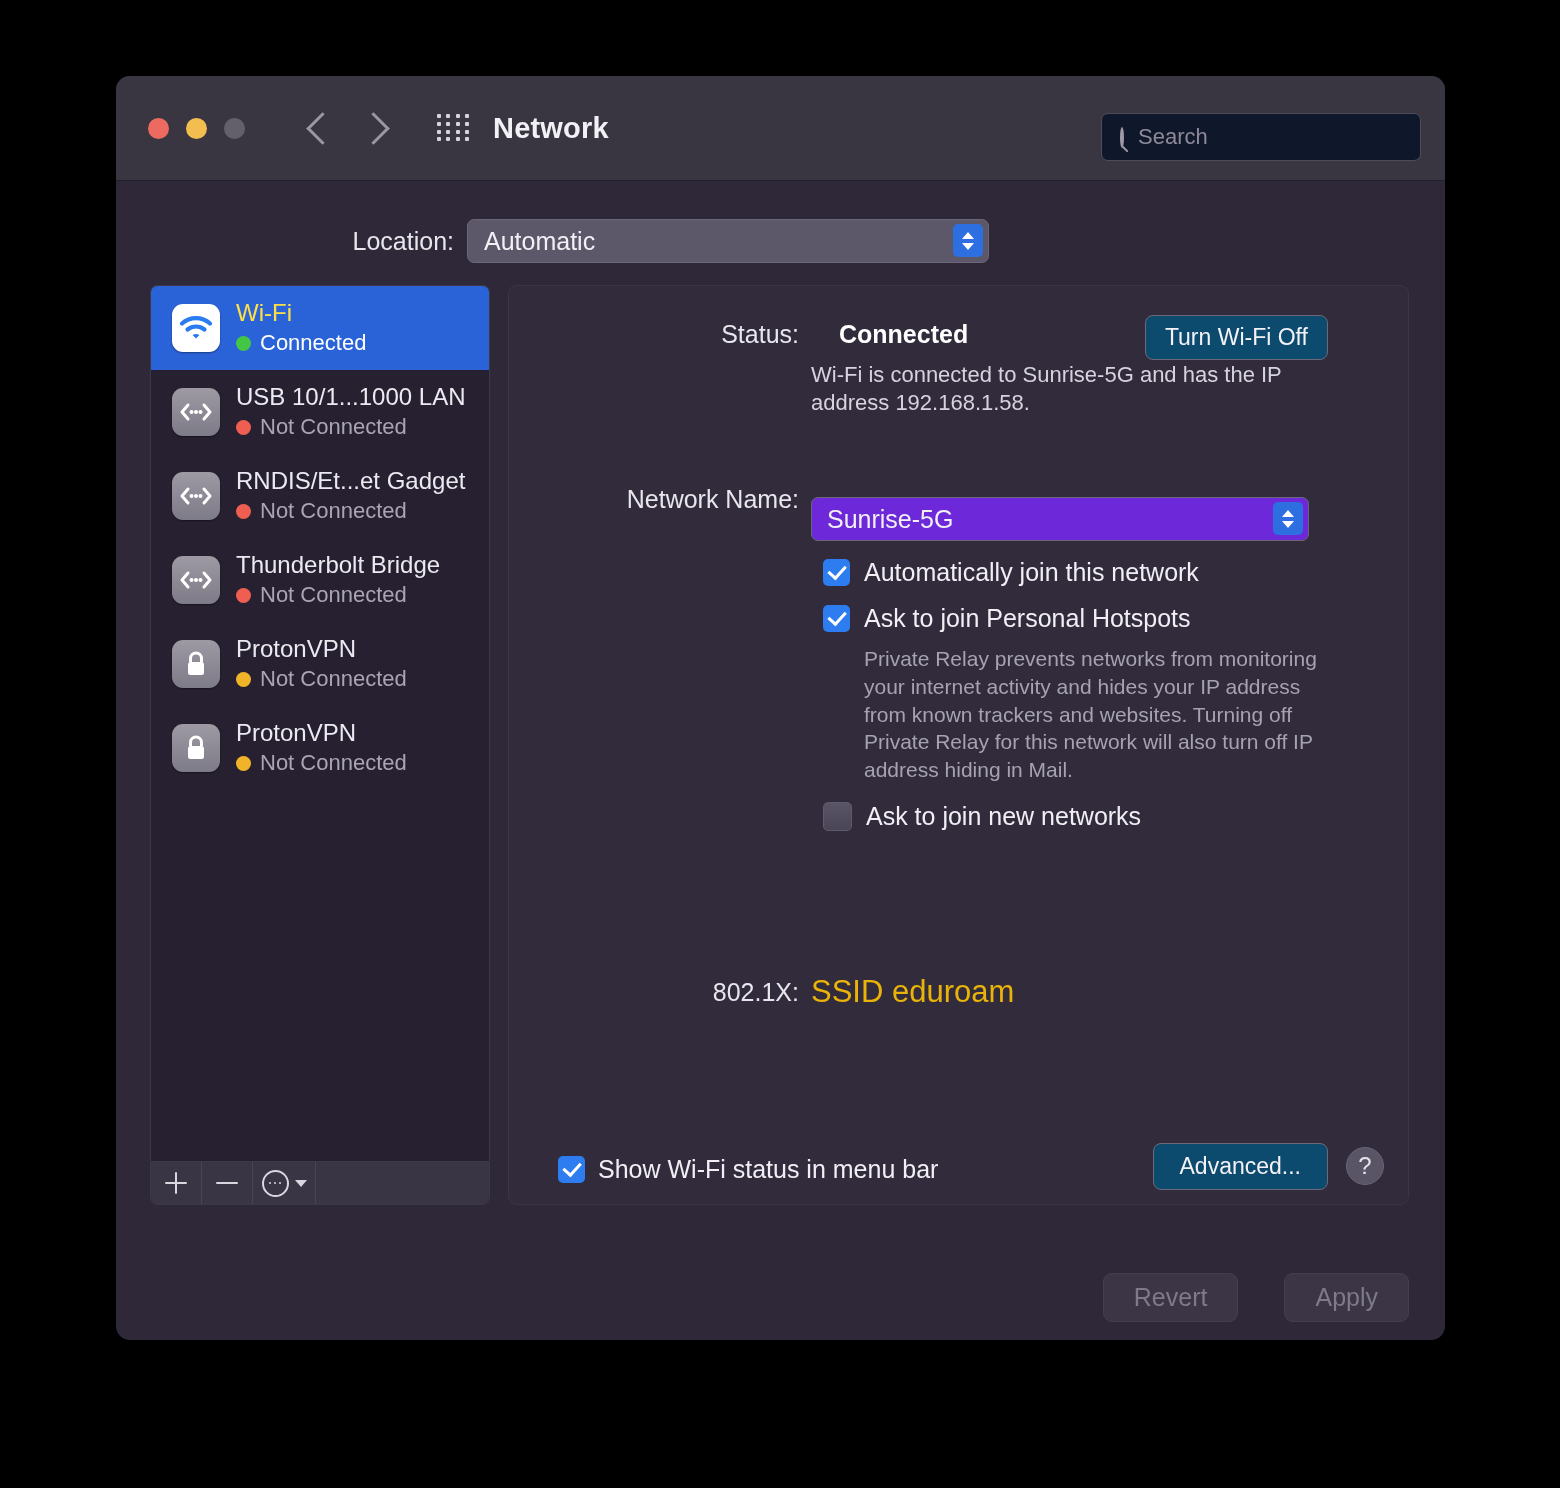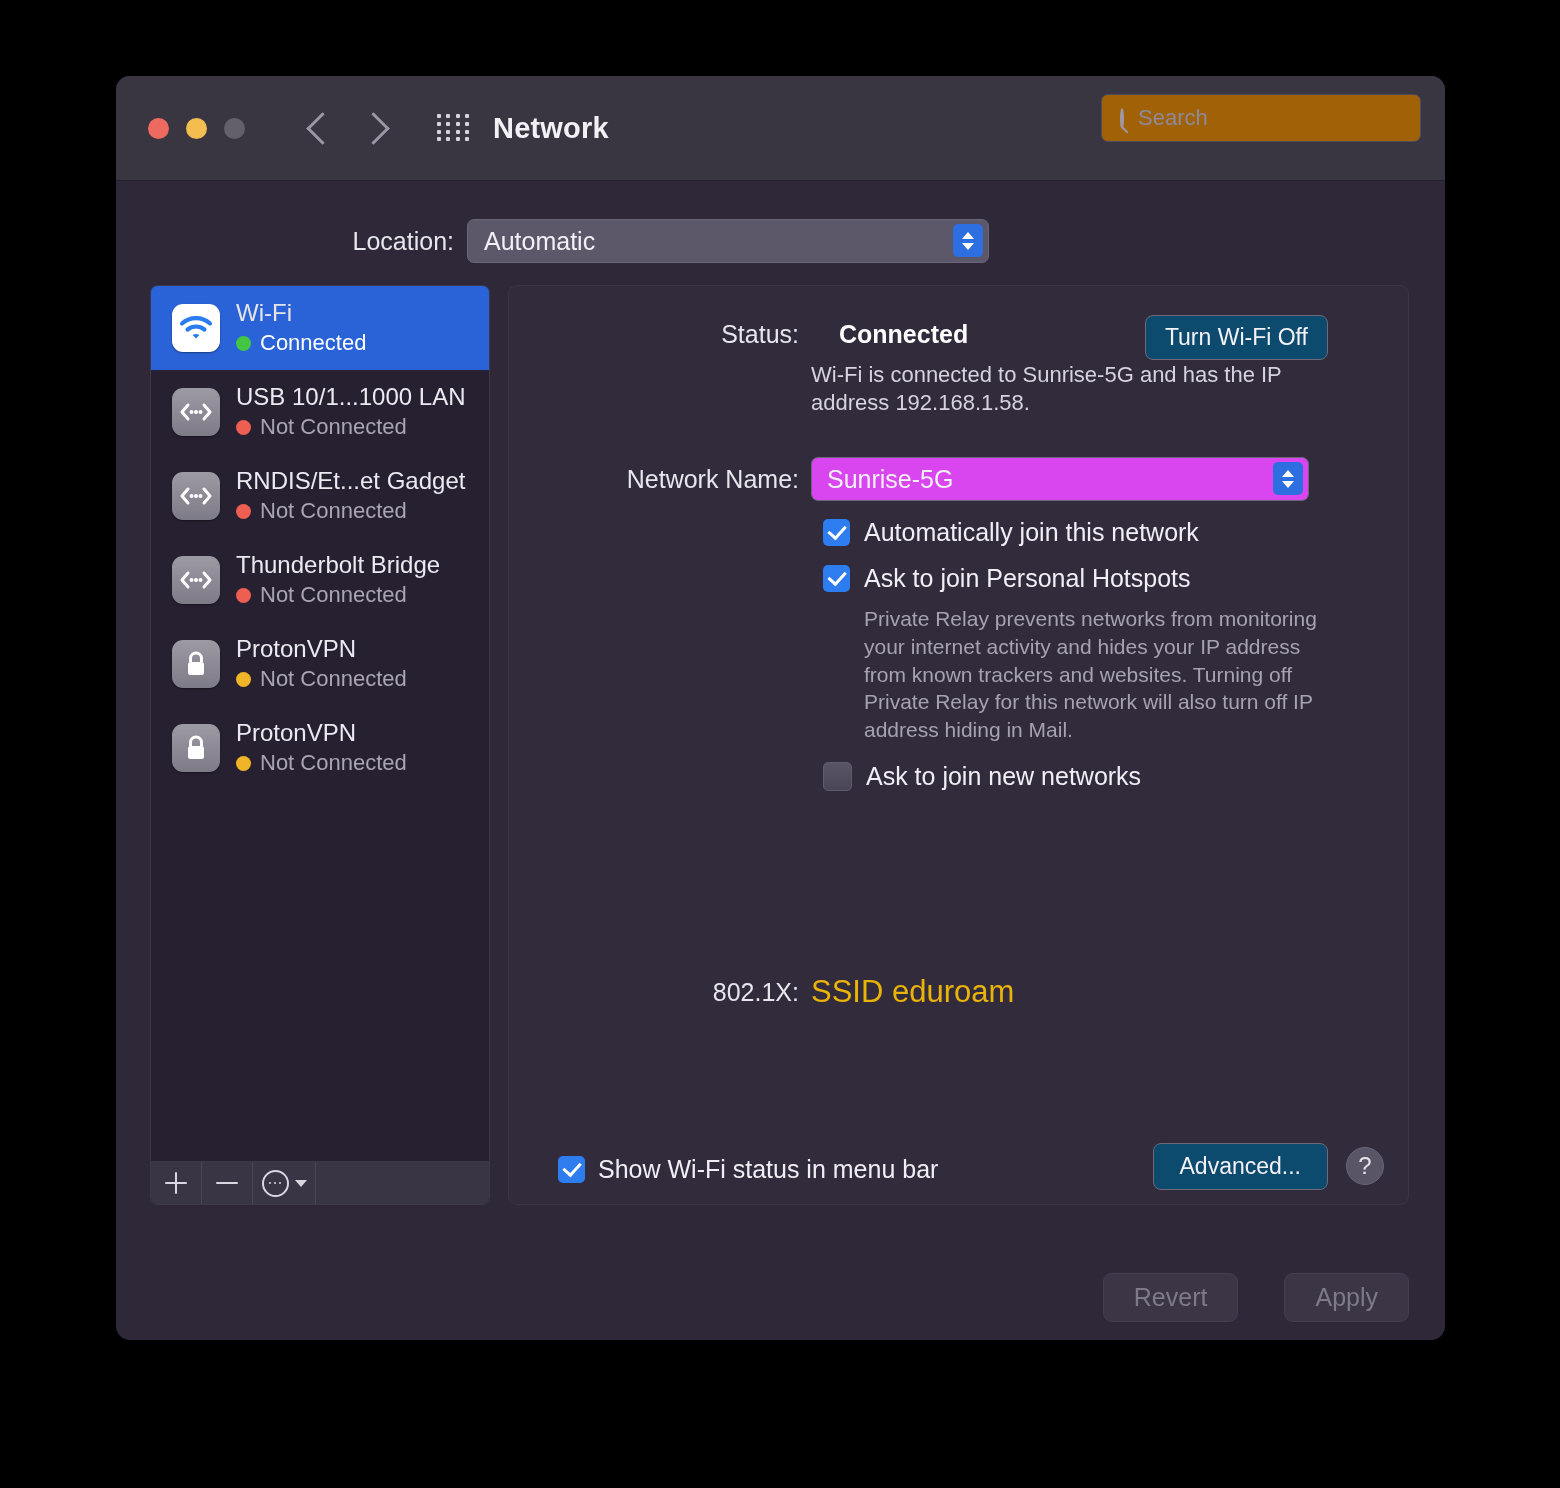--- a/index.html
+++ b/index.html
@@ -48,25 +48,25 @@
   }
   .grid-icon i { display:block; width:4px; height:4px; background:#d6d3dc; border-radius:1px; }
 
   #win-title {
     margin-left: 22px;
     font-size: 29px; font-weight: bold; color: #f2f1f5;
     letter-spacing: .2px;
   }
 
   #search-box {
-    position: absolute; right: 24px; top: 18px;
+    position: absolute; right: 24px; top: 37px;
     width: 318px; height: 46px;
     border: 1px solid #4f4c59;
     border-radius: 7px;
-    background: #a16207;
+    background: #0f172a;
     display: flex; align-items: center; margin-left: 36px;
   }
   .search-glyph {
     margin-left: 18px; width: 17px; height: 17px;
     border: 2.3px solid #9d99a7; border-radius: 50%;
     position: relative;
   }
   .search-glyph::after {
     content:""; position:absolute; right:-7px; bottom:-5px;
     width:8px; height:2.3px; background:#9d99a7;
@@ -136,21 +136,21 @@
     box-shadow: 0 1px 2px rgba(0,0,0,.4);
   }
   .svc-icon.wifi { background: #ffffff; }
   .svc-icon.eth  { background: linear-gradient(#9d9aa4, #7e7b88); }
   .svc-icon.lock { background: linear-gradient(#9d9aa4, #7e7b88); }
   .svc-text { margin-left: 16px; min-width: 0; }
   .svc-name {
     font-size: 24px; color: #eceaf1; line-height: 1.12;
     white-space: nowrap;
   }
-  .svc.selected .svc-name { color: #e5e5e5; }
+  .svc.selected .svc-name { color: #fde047; }
   .svc-status { display: flex; align-items: center; margin-top: 4px; }
   .dot { width: 15px; height: 15px; border-radius: 50%; flex:none; }
   .dot.green  { background: #43c643; }
   .dot.red    { background: #ee5f52; }
   .dot.yellow { background: #f0b429; }
   .svc-status-text { font-size: 22px; color: #a9a5b3; margin-left: 9px; }
   .svc.selected .svc-status-text { color: #ffffff; }
 
   #sidebar-toolbar {
     height: 42px; display: flex;
@@ -205,22 +205,22 @@
   #turn-wifi-off { position: absolute; right: 80px; top: 29px; }
   #status-desc {
     margin-left: 302px; margin-top: 12px;
     width: 480px;
     font-size: 22px; color: #d6d3de; line-height: 1.28;
   }
 
   #netname-row { margin-top: 40px; align-items: center; }
   #netname-select {
     width: 496px; height: 42px;
-    background: #d946ef; border: 1px solid #6b6678; border-radius: 7px;
-    position: relative; display: flex; align-items: center;
+    background: #6d28d9; border: 1px solid #6b6678; border-radius: 7px;
+    position: relative; display: flex; align-items: center; margin-top: 40px;
   }
   #netname-value { font-size: 25px; color: #f2f0f6; margin-left: 15px; }
 
   .check-row { display: flex; align-items: center; margin-left: 314px; margin-top: 17px; }
   .cb {
     width: 27px; height: 27px; border-radius: 5px; flex: none;
     display: flex; align-items: center; justify-content: center;
   }
   .cb.on  { background: #2d7cf0; }
   .cb.off { background: linear-gradient(#5a5566, #4a4556); border: 1px solid #5f5a6c; }

